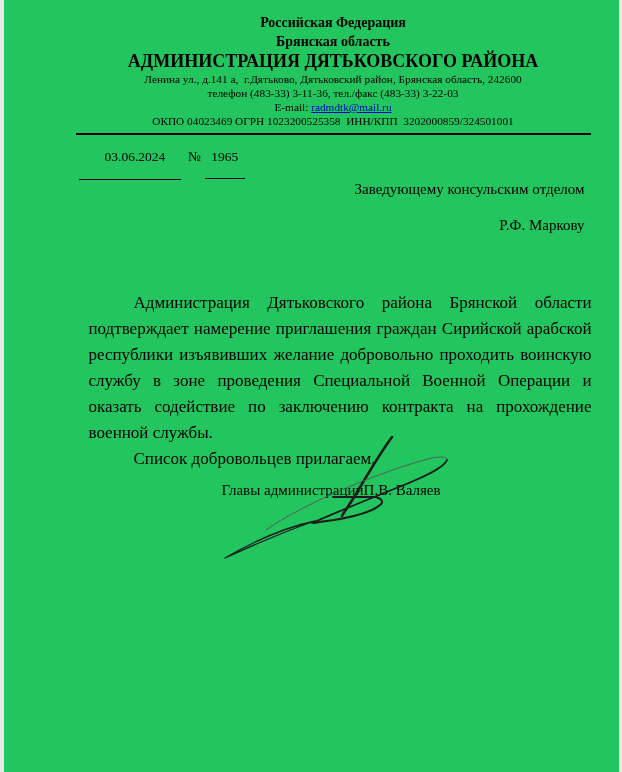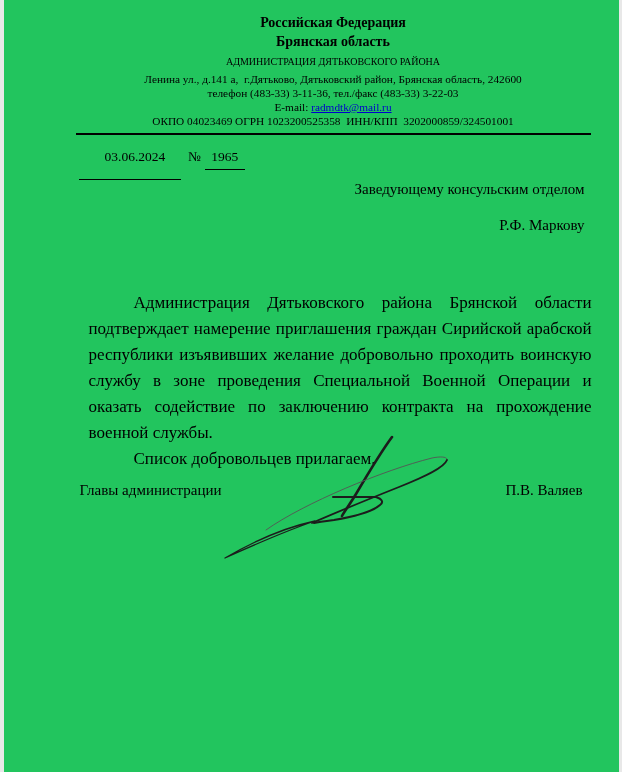--- a/index.html
+++ b/index.html
@@ -28,22 +28,22 @@
     text-align: center;
     padding-bottom: 5px;
     border-bottom: 2px solid #000000;
   }
   .lh-country, .lh-region {
     font-size: 14px;
     font-weight: bold;
     line-height: 19px;
   }
   .lh-org {
-    font-size: 10px;
-    font-weight: normal;
+    font-size: 18px;
+    font-weight: bold;
     line-height: 21px;
   }
   .lh-small {
     font-size: 11.3px;
     line-height: 14px;
   }
   .email-link {
     color: #0000cc;
     text-decoration: underline;
     cursor: pointer;
@@ -62,21 +62,21 @@
     border-bottom: 1px solid #000000;
     padding: 0 16px 14px 26px;
   }
   .ref-no {
     display: inline-block;
     margin: 0 4px 0 7px;
   }
   .ref-underline-num {
     display: inline-block;
     border-bottom: 1px solid #000000;
-    padding: 0 7px 4px 6px;
+    padding: 0 7px 13px 6px;
   }
 
   
   .addressee {
     position: absolute;
     top: 182px;
     right: 34px;
     text-align: right;
     font-size: 15px;
     line-height: 15px;
@@ -113,21 +113,21 @@
     text-align: left;
   }
 
   
   .signature-row {
     position: absolute;
     top: 482px;
     left: 76px;
     width: 503px;
     display: flex;
-    justify-content: space-between;
+    justify-content: center;
     font-size: 15px;
   }
   .signature-svg {
     position: absolute;
     left: 200px;
     top: 428px;
     width: 255px;
     height: 138px;
     pointer-events: none;
   }

